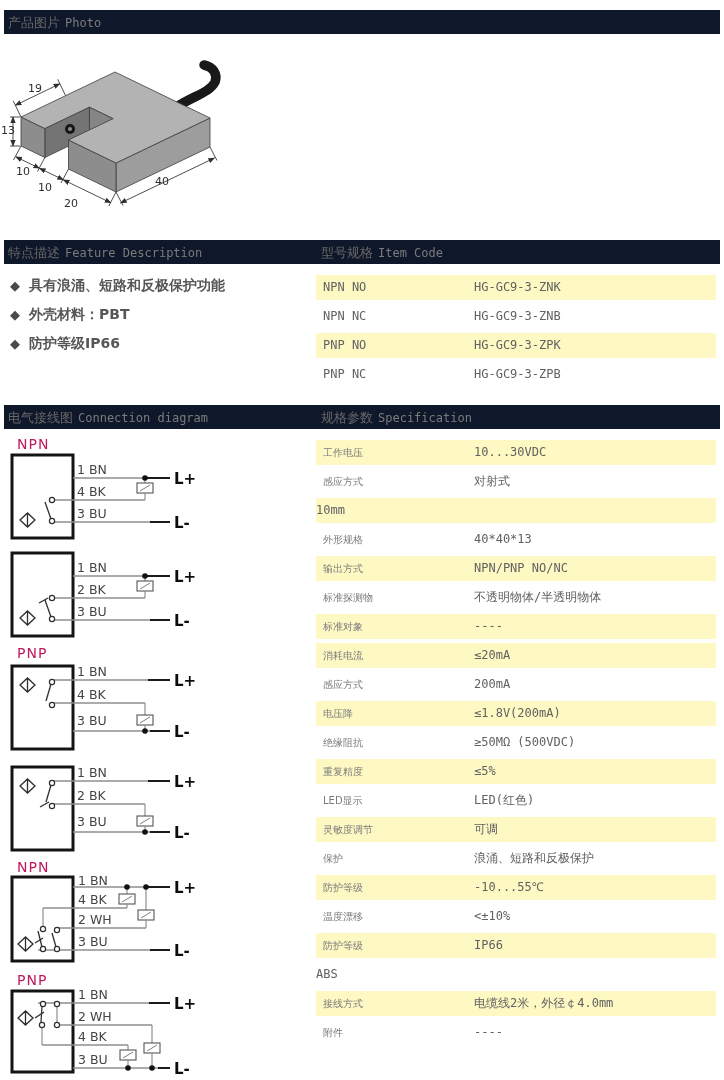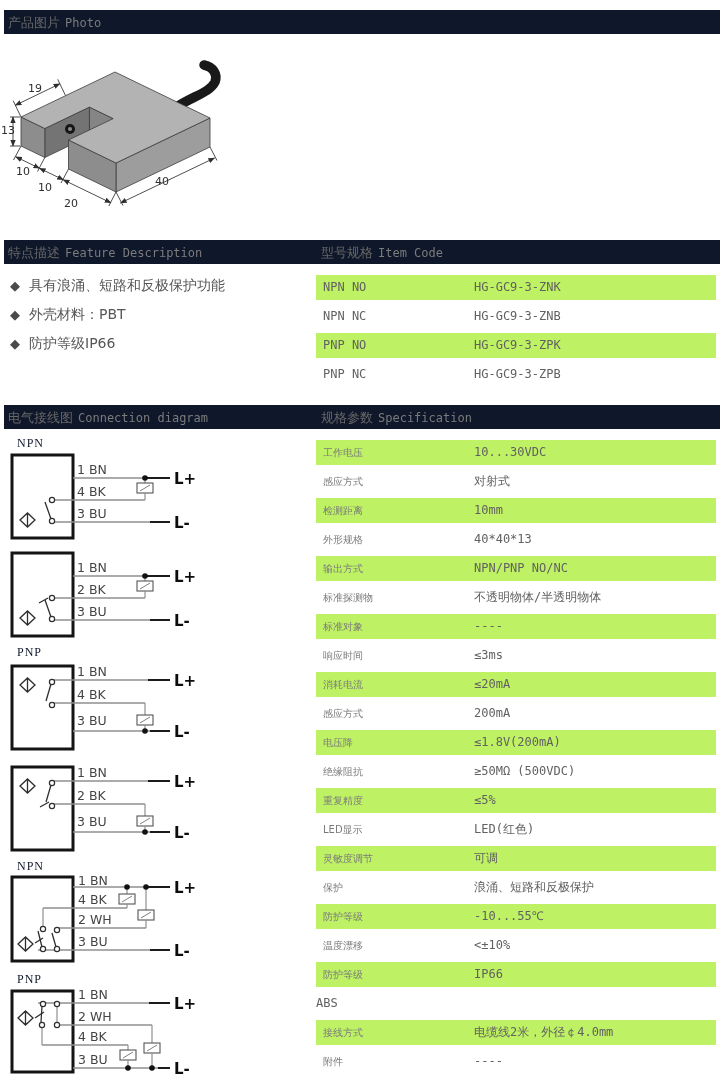--- a/index.html
+++ b/index.html
@@ -3,29 +3,29 @@
 <meta charset="utf-8">
 <style>
   html,body{margin:0;padding:0;background:#fff;}
   .page{position:relative;width:724px;height:1080px;background:#fff;overflow:hidden;
         font-family:"DejaVu Sans","Liberation Sans",sans-serif;}
   .bar{position:absolute;left:4px;width:716px;height:24px;background:#0f172a;}
   .seg{position:absolute;top:0;height:24px;line-height:24px;white-space:nowrap;}
   .seg .zh{font-size:13px;color:#676767;}
   .seg .en{font-family:"DejaVu Sans Mono","Liberation Mono",monospace;font-size:12px;color:#7b7b7b;margin-left:5px;}
   .features{position:absolute;left:10px;top:271px;width:300px;}
-  .feat{height:29px;line-height:29px;font-size:14px;font-weight:normal;color:#565656;white-space:nowrap;}
+  .feat{height:29px;line-height:29px;font-size:14px;font-weight:bold;color:#565656;white-space:nowrap;}
   .feat .diamond{color:#4a4a4a;font-size:13px;margin-right:9px;}
   .tbl{position:absolute;left:316px;width:400px;}
   .trow{height:25px;margin-bottom:4px;display:flex;line-height:25px;}
-  .trow.odd{background:#bef264;justify-content:flex-end;}
+  .trow.odd{background:#fef9c3;justify-content:flex-end;}
   .tlabel{width:151px;padding-left:7px;font-size:10px;color:#7a7a7a;white-space:nowrap;}
   .tlabel.mono,.tvalue{font-family:"DejaVu Sans Mono","Liberation Mono",monospace;font-size:12px;color:#616161;}
   .tvalue{flex:1;white-space:nowrap;}
-  .dlabel{position:absolute;font-size:12px;color:#0f172a;letter-spacing:1px;font-family:Liberation Serif, serif;}
+  .dlabel{position:absolute;font-size:14px;color:#be185d;letter-spacing:1px;}
   .diag{position:absolute;left:8px;}
   .prod{position:absolute;left:0;top:58px;}
   
   .w{stroke:#8f8f8f;stroke-width:1.5;fill:none}
   .wt{stroke:#8f8f8f;stroke-width:1.2;fill:none}
   .bk{stroke:#141414;stroke-width:1.9;fill:none}
   .sbox{fill:#fff;stroke:#141414;stroke-width:3}
   .ld{fill:#fff;stroke:#555;stroke-width:1.1}
   .lds{stroke:#808080;stroke-width:1;fill:none}
   .sw{stroke:#2e2e2e;stroke-width:1.3;fill:none}
@@ -143,42 +143,37 @@
   <div class="tbl" id="spec" style="top:440px">
       <div class="trow odd">
         <div class="tlabel">工作电压</div>
         <div class="tvalue">10...30VDC</div>
       </div>
       <div class="trow">
         <div class="tlabel">感应方式</div>
         <div class="tvalue">对射式</div>
       </div>
       <div class="trow odd">
-        <div class="tlabel">检测距离</div>
         <div class="tvalue">10mm</div>
       </div>
       <div class="trow">
         <div class="tlabel">外形规格</div>
         <div class="tvalue">40*40*13</div>
       </div>
       <div class="trow odd">
         <div class="tlabel">输出方式</div>
         <div class="tvalue">NPN/PNP NO/NC</div>
       </div>
       <div class="trow">
         <div class="tlabel">标准探测物</div>
         <div class="tvalue">不透明物体/半透明物体</div>
       </div>
       <div class="trow odd">
         <div class="tlabel">标准对象</div>
         <div class="tvalue">----</div>
-      </div>
-      <div class="trow">
-        <div class="tlabel">响应时间</div>
-        <div class="tvalue">≤3ms</div>
       </div>
       <div class="trow odd">
         <div class="tlabel">消耗电流</div>
         <div class="tvalue">≤20mA</div>
       </div>
       <div class="trow">
         <div class="tlabel">感应方式</div>
         <div class="tvalue">200mA</div>
       </div>
       <div class="trow odd">

